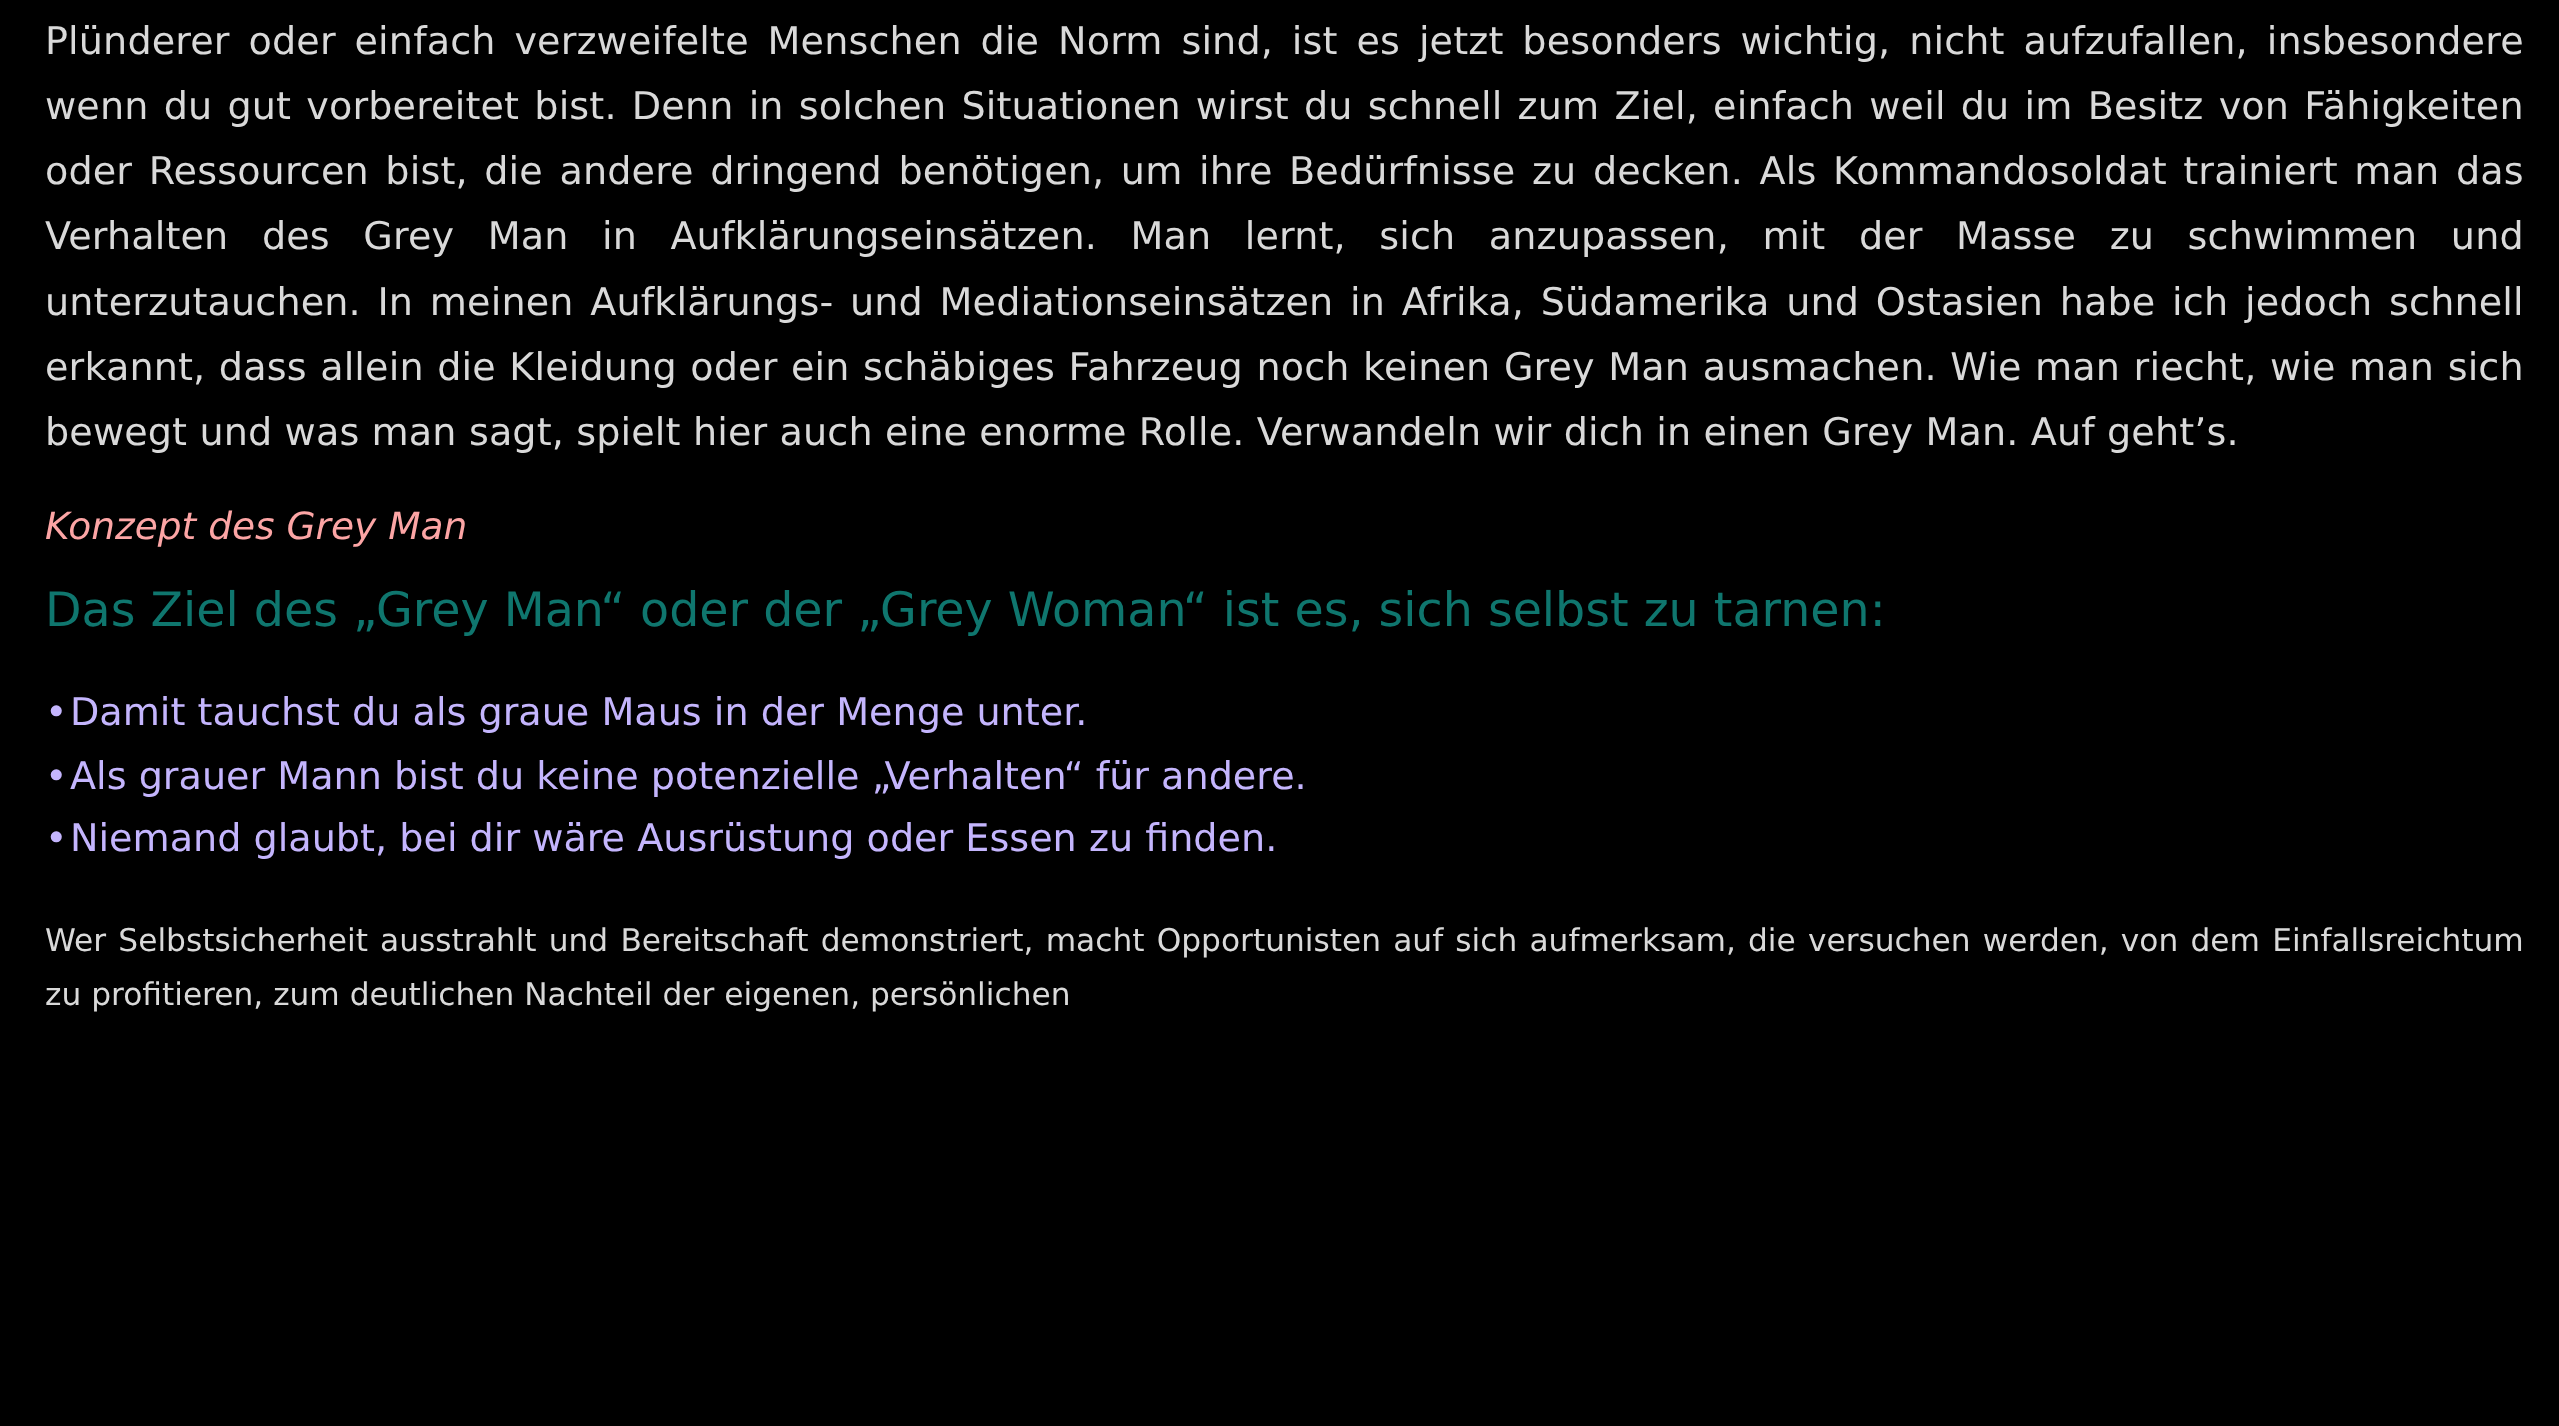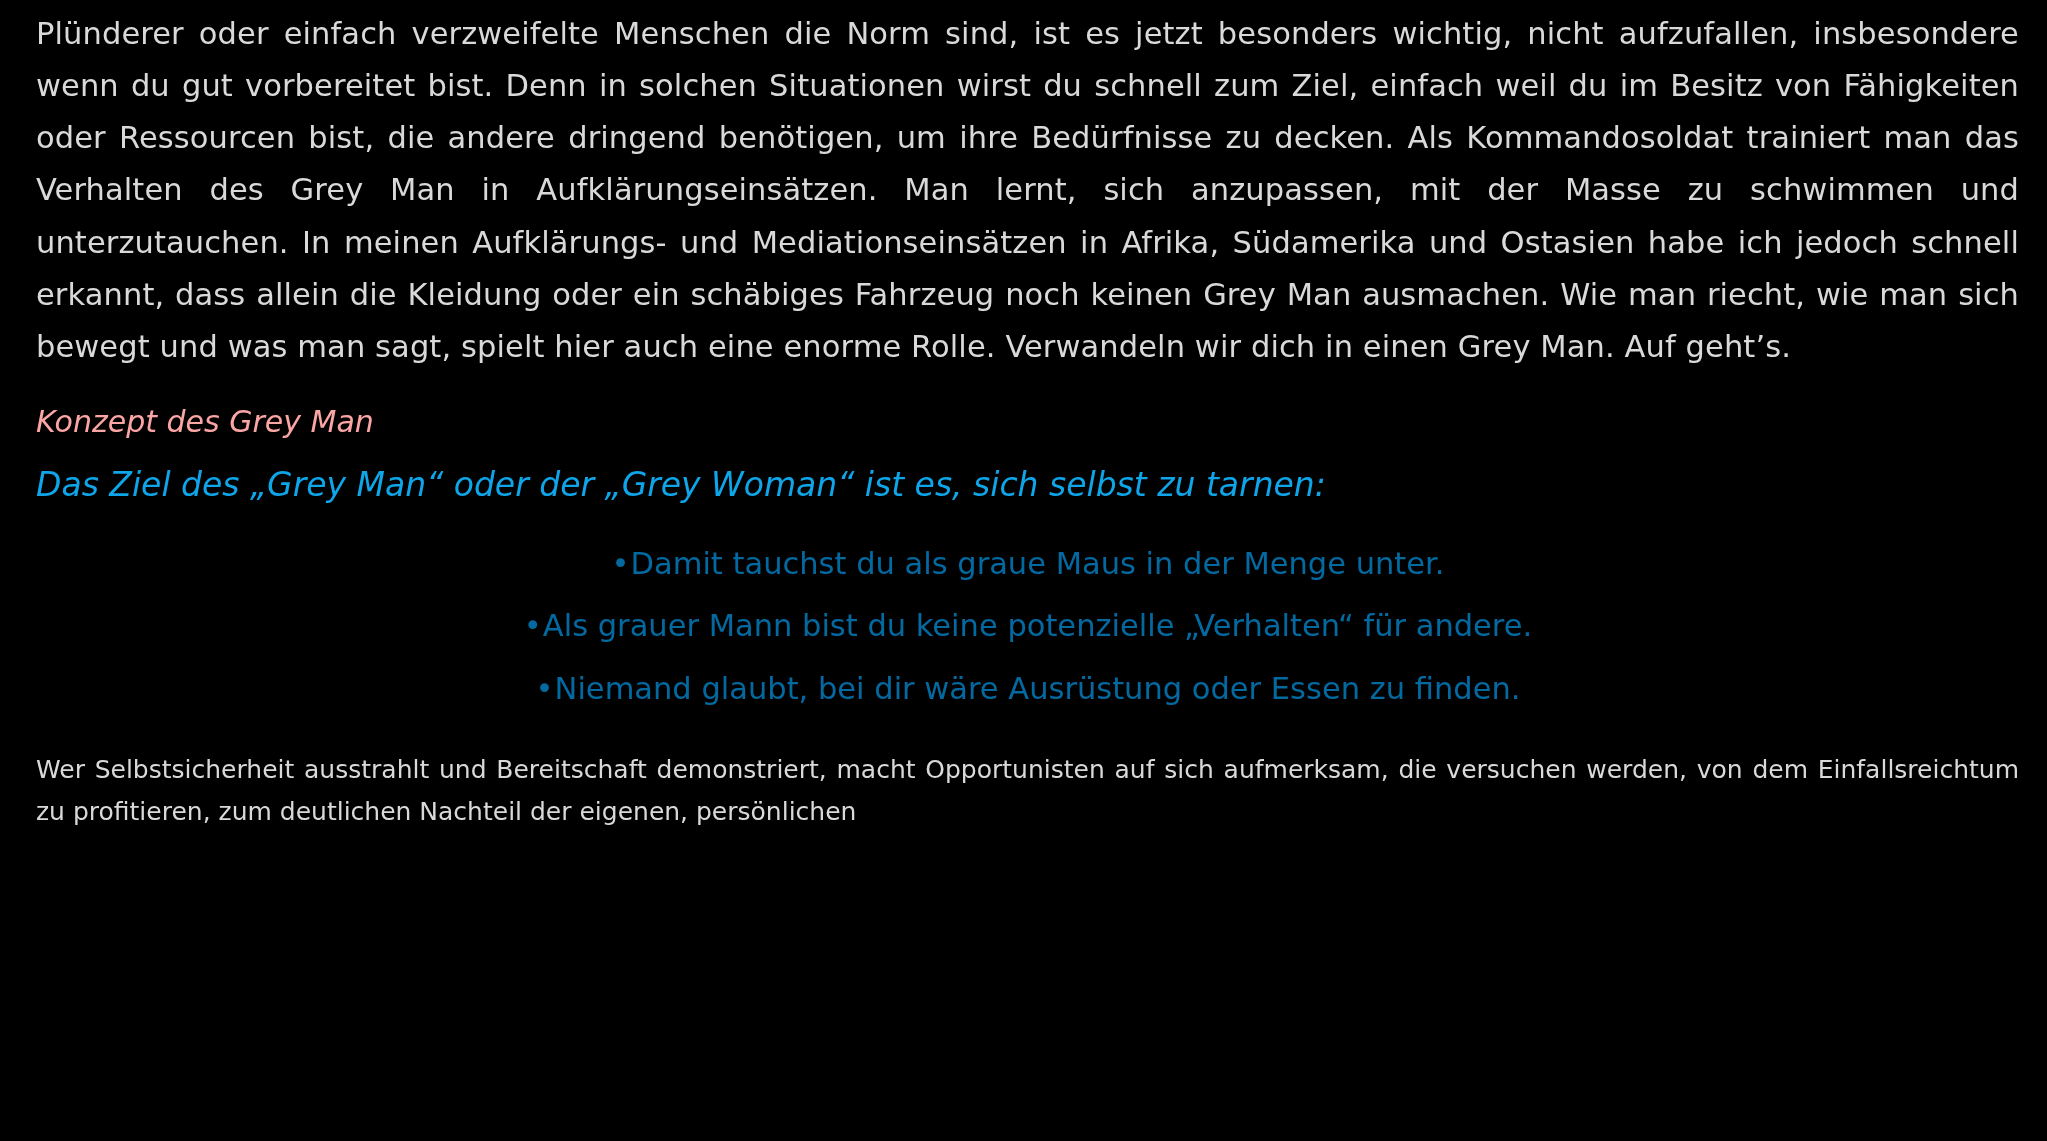--- a/index.html
+++ b/index.html
@@ -33,39 +33,37 @@
     padding-top: 8px;
   }
   .subheading {
     font-size: 30px;
     font-style: italic;
     color: #fca5a5;
     margin: 0 0 18px 0;
     line-height: 1.4;
   }
   .lead {
-    font-size: 33px;
+    font-size: 38px;
     line-height: 1.45;
-    color: #0ea5e9;
+    color: #0f766e;
     margin: 0 0 30px 0;
-    font-style: italic;
   }
   .bullets {
     list-style: none;
     margin: 0 0 34px 0;
     padding: 0;
   }
   .bullets li {
     font-size: 30.5px;
     line-height: 1.66;
-    color: #0369a1;
-    margin: 12px;
+    color: #c4b5fd;
+    margin: 0;
     padding: 0;
     white-space: nowrap;
-    text-align: center;
   }
   .bullet-dot {
     display: inline-block;
     width: 20px;
   }
   .tail {
     font-size: 25px;
     line-height: 1.71;
     color: #d9d9d9;
     text-align: justify;

